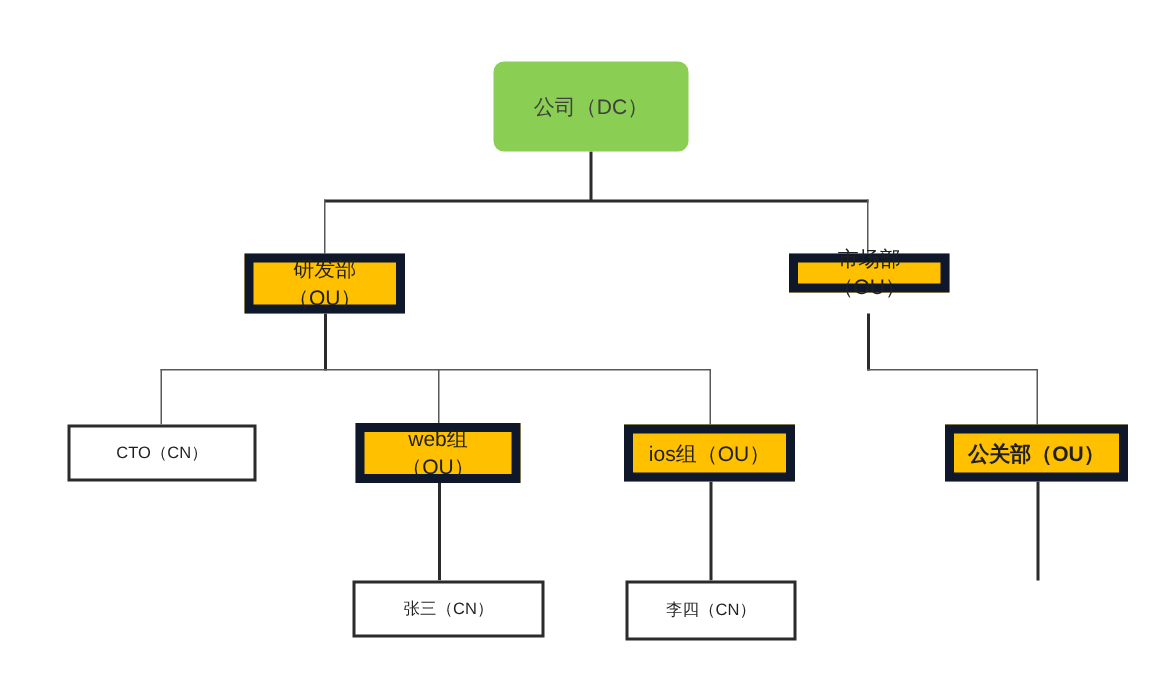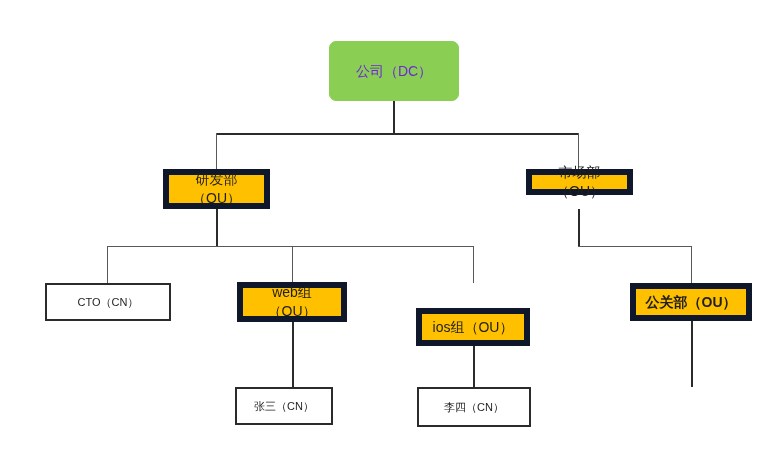--- a/index.html
+++ b/index.html
@@ -51,21 +51,21 @@
     z-index: 3;
   }
   .node .line {
     display: block;
     white-space: nowrap;
   }
   .node-root {
     background: #8ace54;
     border: 1px solid #8ace54;
     border-radius: 7px;
-    color: #6d28d9;
+    color: #404040;
     font-size: 14px;
     box-shadow: 0 0 0 0 rgba(0,0,0,0);
   }
   .node-ou {
     background: #ffc000;
     border: 6px solid #0f172a;
     color: #1f1f1f;
     font-size: 14px;
   }
   .node-cn {
@@ -115,29 +115,29 @@
 
   <div class="node node-cn" style="left:45px; top:283px; width:126px; height:38px;">
     <span class="line">CTO（CN）</span>
   </div>
 
   <div class="node node-ou" style="left:237px; top:282px; width:110px; height:40px;">
     <span class="line">web组</span>
     <span class="line">（OU）</span>
   </div>
 
-  <div class="node node-ou" style="left:416px; top:283px; width:114px; height:38px;margin-top:25px;">
+  <div class="node node-ou" style="left:416px; top:283px; width:114px; height:38px;">
     <span class="line">ios组（OU）</span>
   </div>
 
   <div class="node node-ou" style="left:630px; top:283px; width:122px; height:38px;font-weight:bold;">
     <span class="line">公关部（OU）</span>
   </div>
 
-  <div class="node node-cn" style="left:235px; top:387px; width:98px; height:38px;">
+  <div class="node node-cn" style="left:235px; top:387px; width:128px; height:38px;">
     <span class="line">张三（CN）</span>
   </div>
 
   <div class="node node-cn" style="left:417px; top:387px; width:114px; height:40px;">
     <span class="line">李四（CN）</span>
   </div>
 
 
 </div>
 

